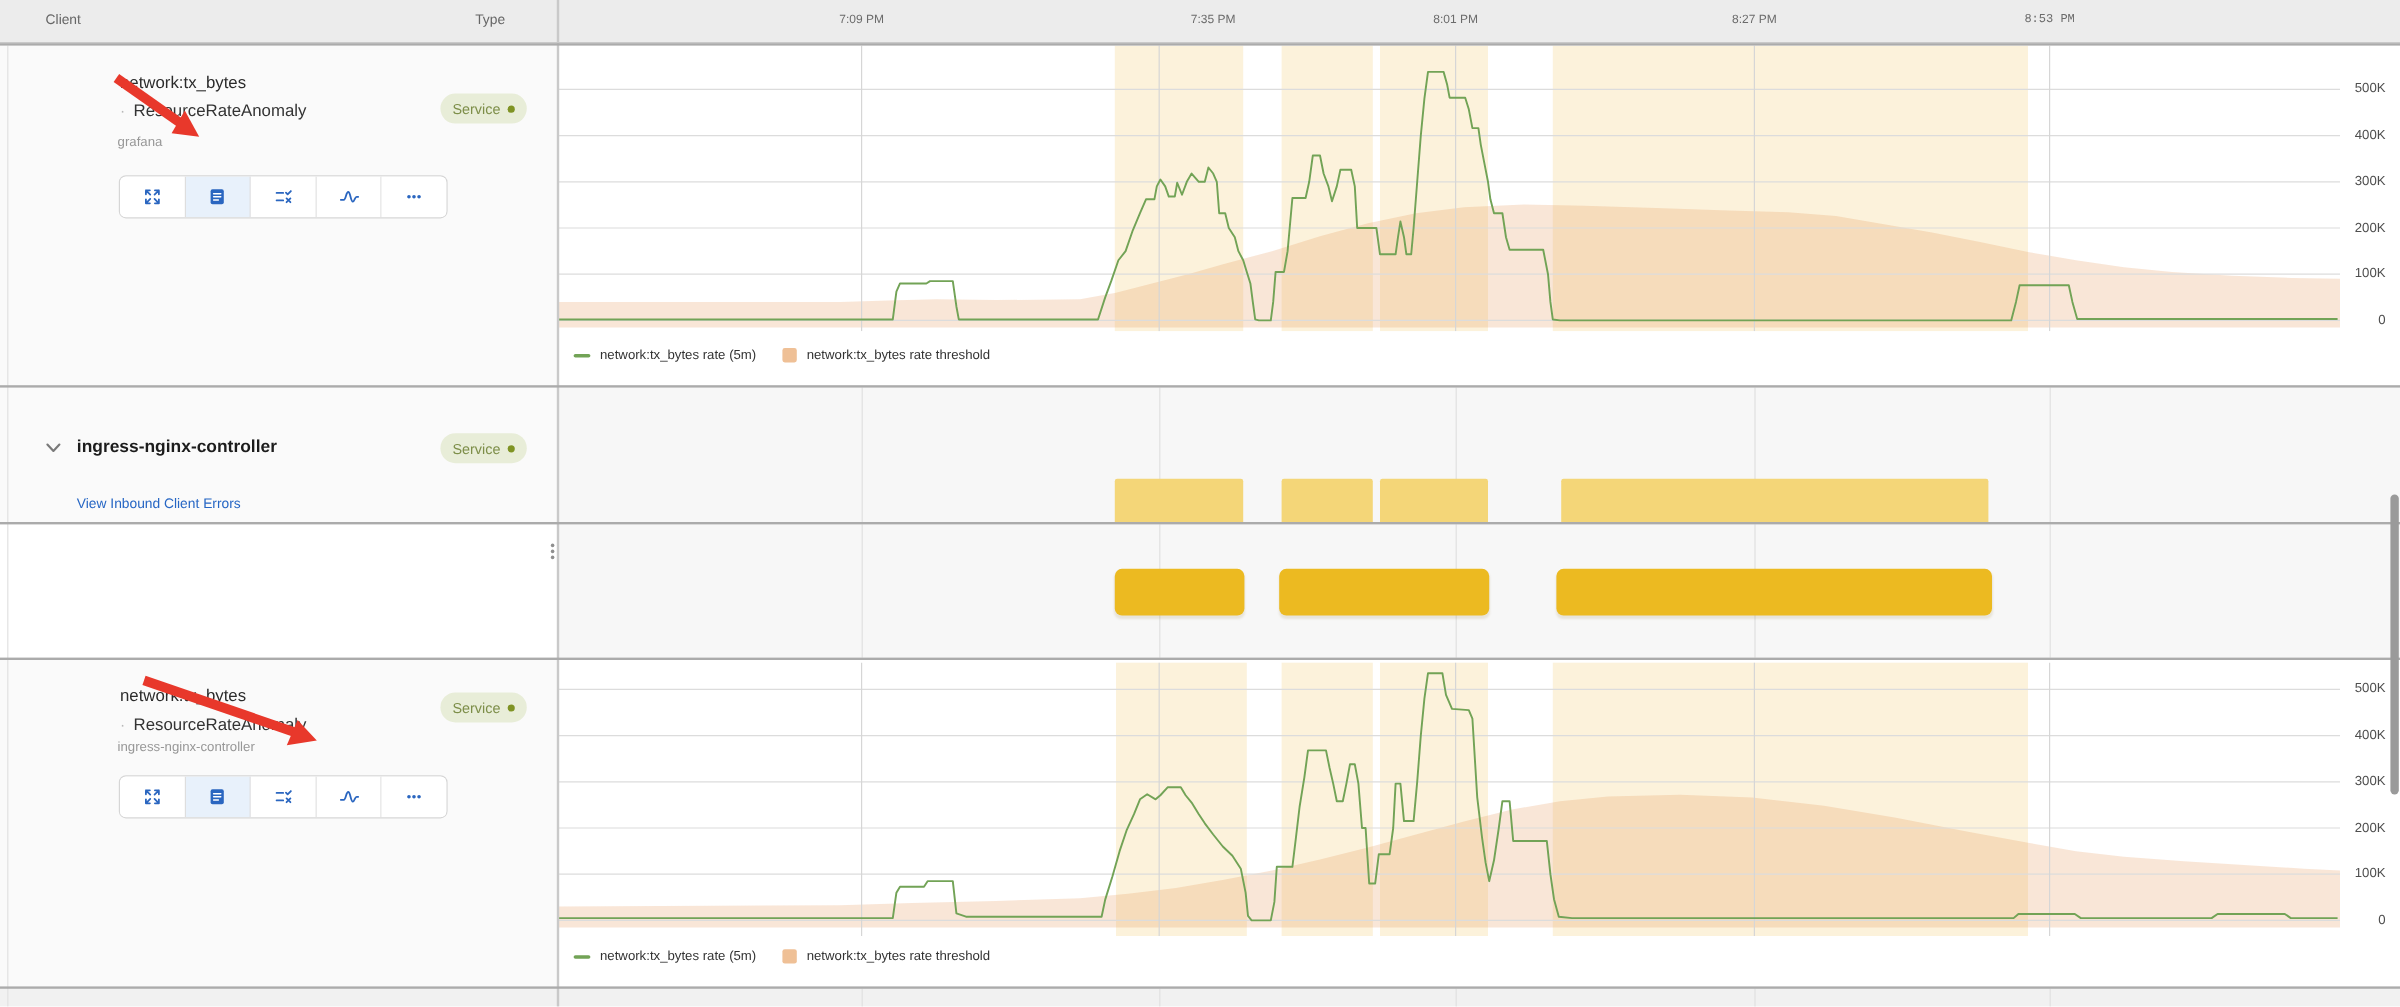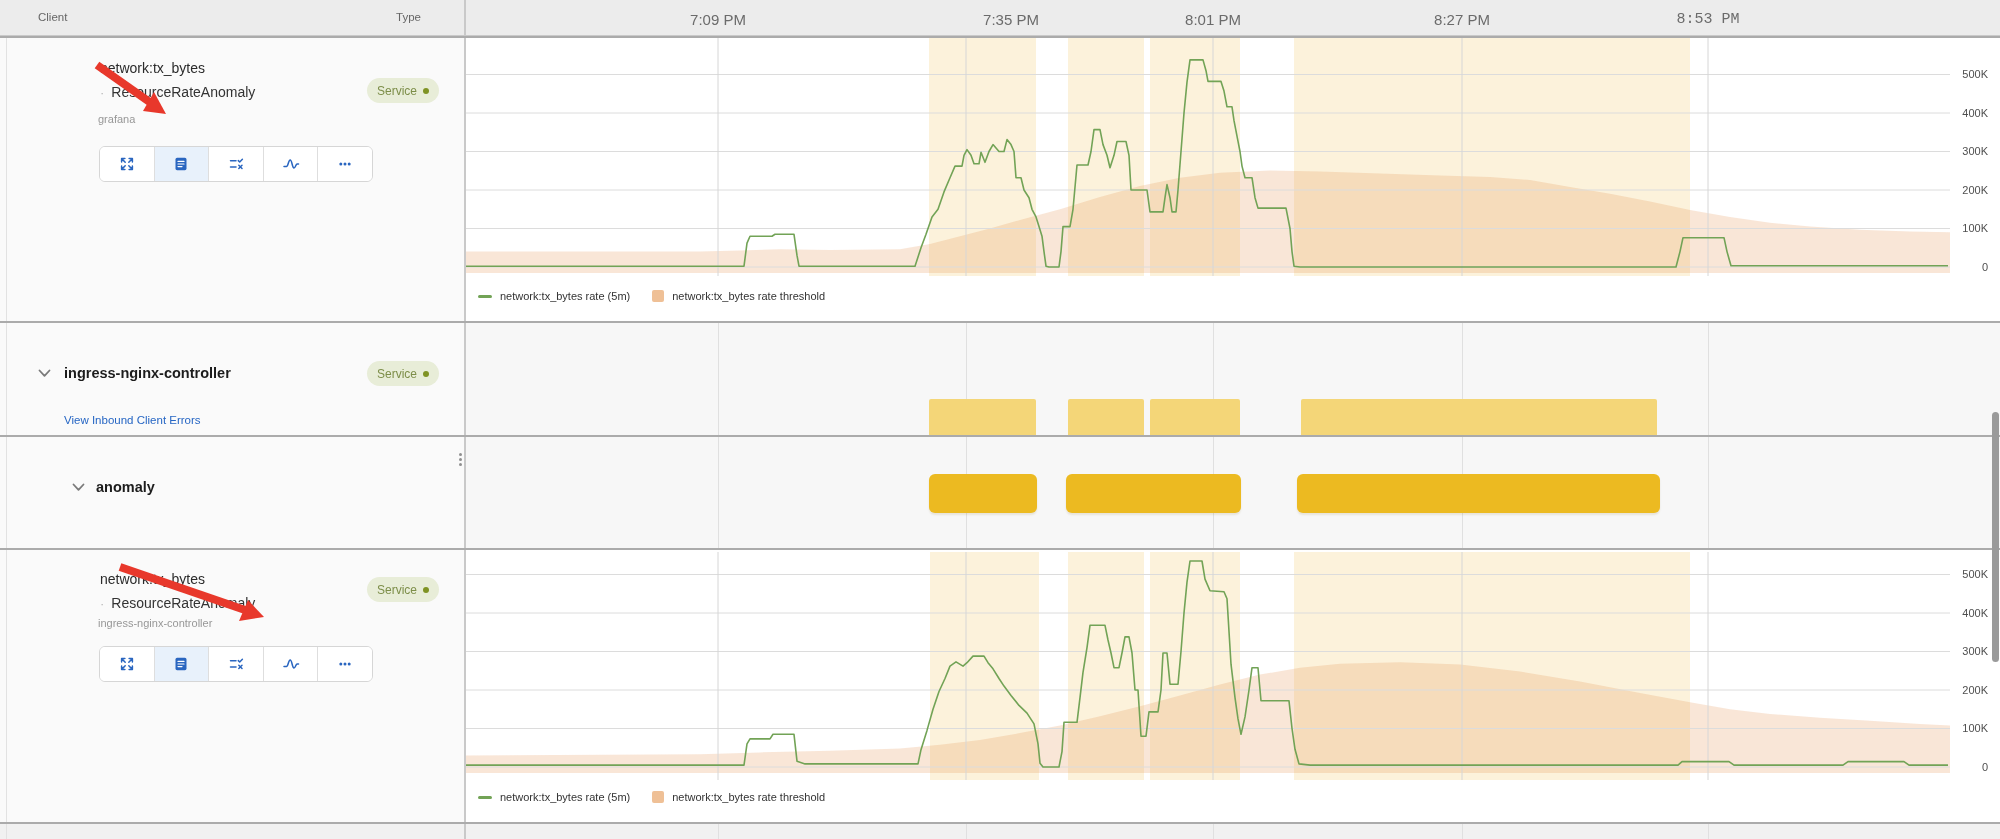--- a/index.html
+++ b/index.html
@@ -3,21 +3,21 @@
 <meta charset="utf-8">
 <style>
   * { margin:0; padding:0; box-sizing:border-box; }
   html,body { background:#fff; }
   body { font-family:"Liberation Sans", sans-serif; }
   #stage { position:relative; width:2000px; height:839px; overflow:hidden; background:#fff; }
 
   
   .hdr { position:absolute; left:0; top:0; width:2000px; height:36px; background:#ececec; border-bottom:1px solid #c9c9c9; }
   .hdr-label { position:absolute; top:11px; font-size:11.5px; color:#666; }
-  .tick { position:absolute; top:11px; transform:translateX(-50%); font-size:15px; color:#6b6b6b; white-space:nowrap; }
+  .tick { position:absolute; top:11px; transform:translateX(-50%); font-size:10px; color:#6b6b6b; white-space:nowrap; }
 
   .divider { position:absolute; left:0; width:2000px; height:2px; background:#ababab; z-index:6; }
   .vsep { position:absolute; left:464px; top:0; width:2px; height:839px; background:#c9c9c9; z-index:5; }
   .lborder { position:absolute; left:6px; top:38px; width:1px; height:801px; background:#e2e2e2; }
 
   
   .cell { position:absolute; left:0; width:464px; background:#fafafa; }
   .cell .title { position:absolute; left:100px; font-size:14px; color:#2b2b2b; white-space:nowrap; }
   .cell .line2 { position:absolute; left:100px; font-size:14px; color:#333; white-space:nowrap; }
   .line2 .bullet { color:#b8b8b8; margin-right:7px; font-size:13px; }
@@ -165,26 +165,20 @@
     <div class="btitle" style="left:64px; top:42px">ingress-nginx-controller</div>
     <div class="badge" style="top:38px">
         <span>Service</span>
         <i></i>
       </div>
     <div class="link" style="top:91px">View Inbound Client Errors</div>
   </div>
 
   <div class="divider" style="top:435px"></div>
 
-  <div class="cell" style="top:437px; height:111px">
-    <svg class="chev" style="left:72px; top:46px" viewBox="0 0 13 9">
-        <polyline points="1.5,1.5 6.5,6.8 11.5,1.5" fill="none" stroke="#7a7a7a" stroke-width="1.8" stroke-linecap="round" stroke-linejoin="round"></polyline>
-      </svg>
-    <div class="btitle" style="left:96px; top:42px">anomaly</div>
-  </div>
 
   <div class="divider" style="top:548px"></div>
 
   <div class="cell" style="top:550px; height:272px">
     <div class="arrow-wrap" style="left:112px; top:8px">
       <svg width="165" height="70" viewBox="0 0 165 70">
         <line x1="8" y1="9" x2="133" y2="52" stroke="#e8382b" stroke-width="8"></line>
         <polygon points="127,63 136,42 152,59" fill="#e8382b"></polygon>
       </svg>
     </div>

